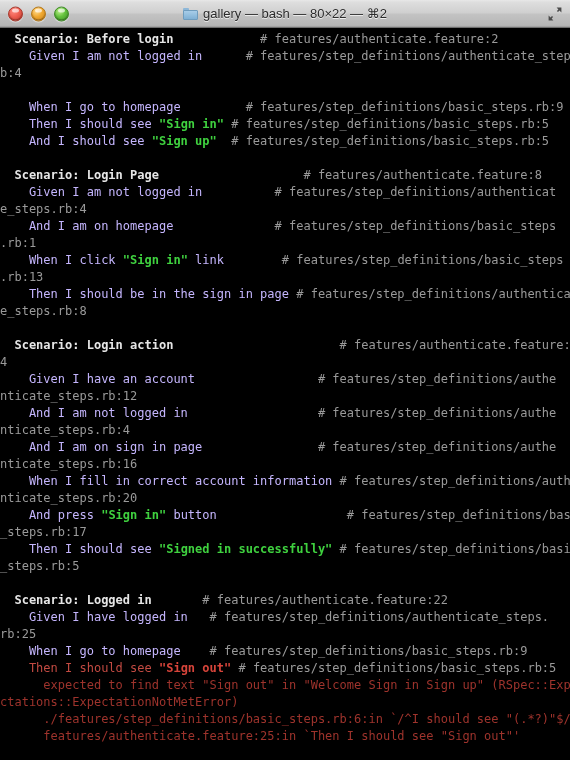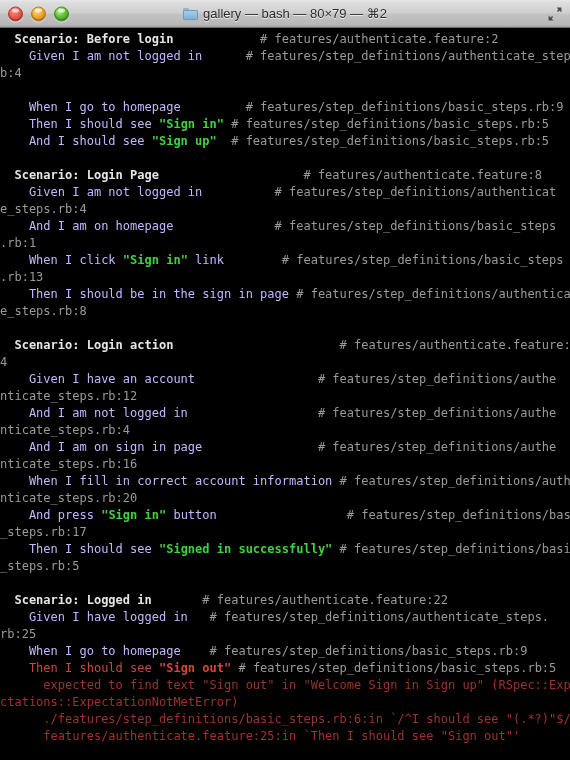--- a/index.html
+++ b/index.html
@@ -156,21 +156,21 @@
       <div class="light close"></div>
       <div class="light min"></div>
       <div class="light zoom"></div>
     </div>
 
     <div id="title-center">
       <span class="folder-icon">
         <span class="tab"></span>
           <span class="body"></span>
       </span>
-      <span>gallery — bash — 80×79 — ⌘2</span>
+      <span>gallery — bash — 80×22 — ⌘2</span>
     </div>
 
     <svg id="fullscreen-icon" viewBox="0 0 16 16">
       <g fill="#4a4a4a">
         <path d="M9.6 1.6 L14.4 1.6 L14.4 6.4 L12.5 4.5 L11 6 L9.9 4.9 L11.4 3.4 Z"></path>
         <path d="M6.4 14.4 L1.6 14.4 L1.6 9.6 L3.5 11.5 L5 10 L6.1 11.1 L4.6 12.6 Z"></path>
       </g>
     </svg>
   </div>
 

